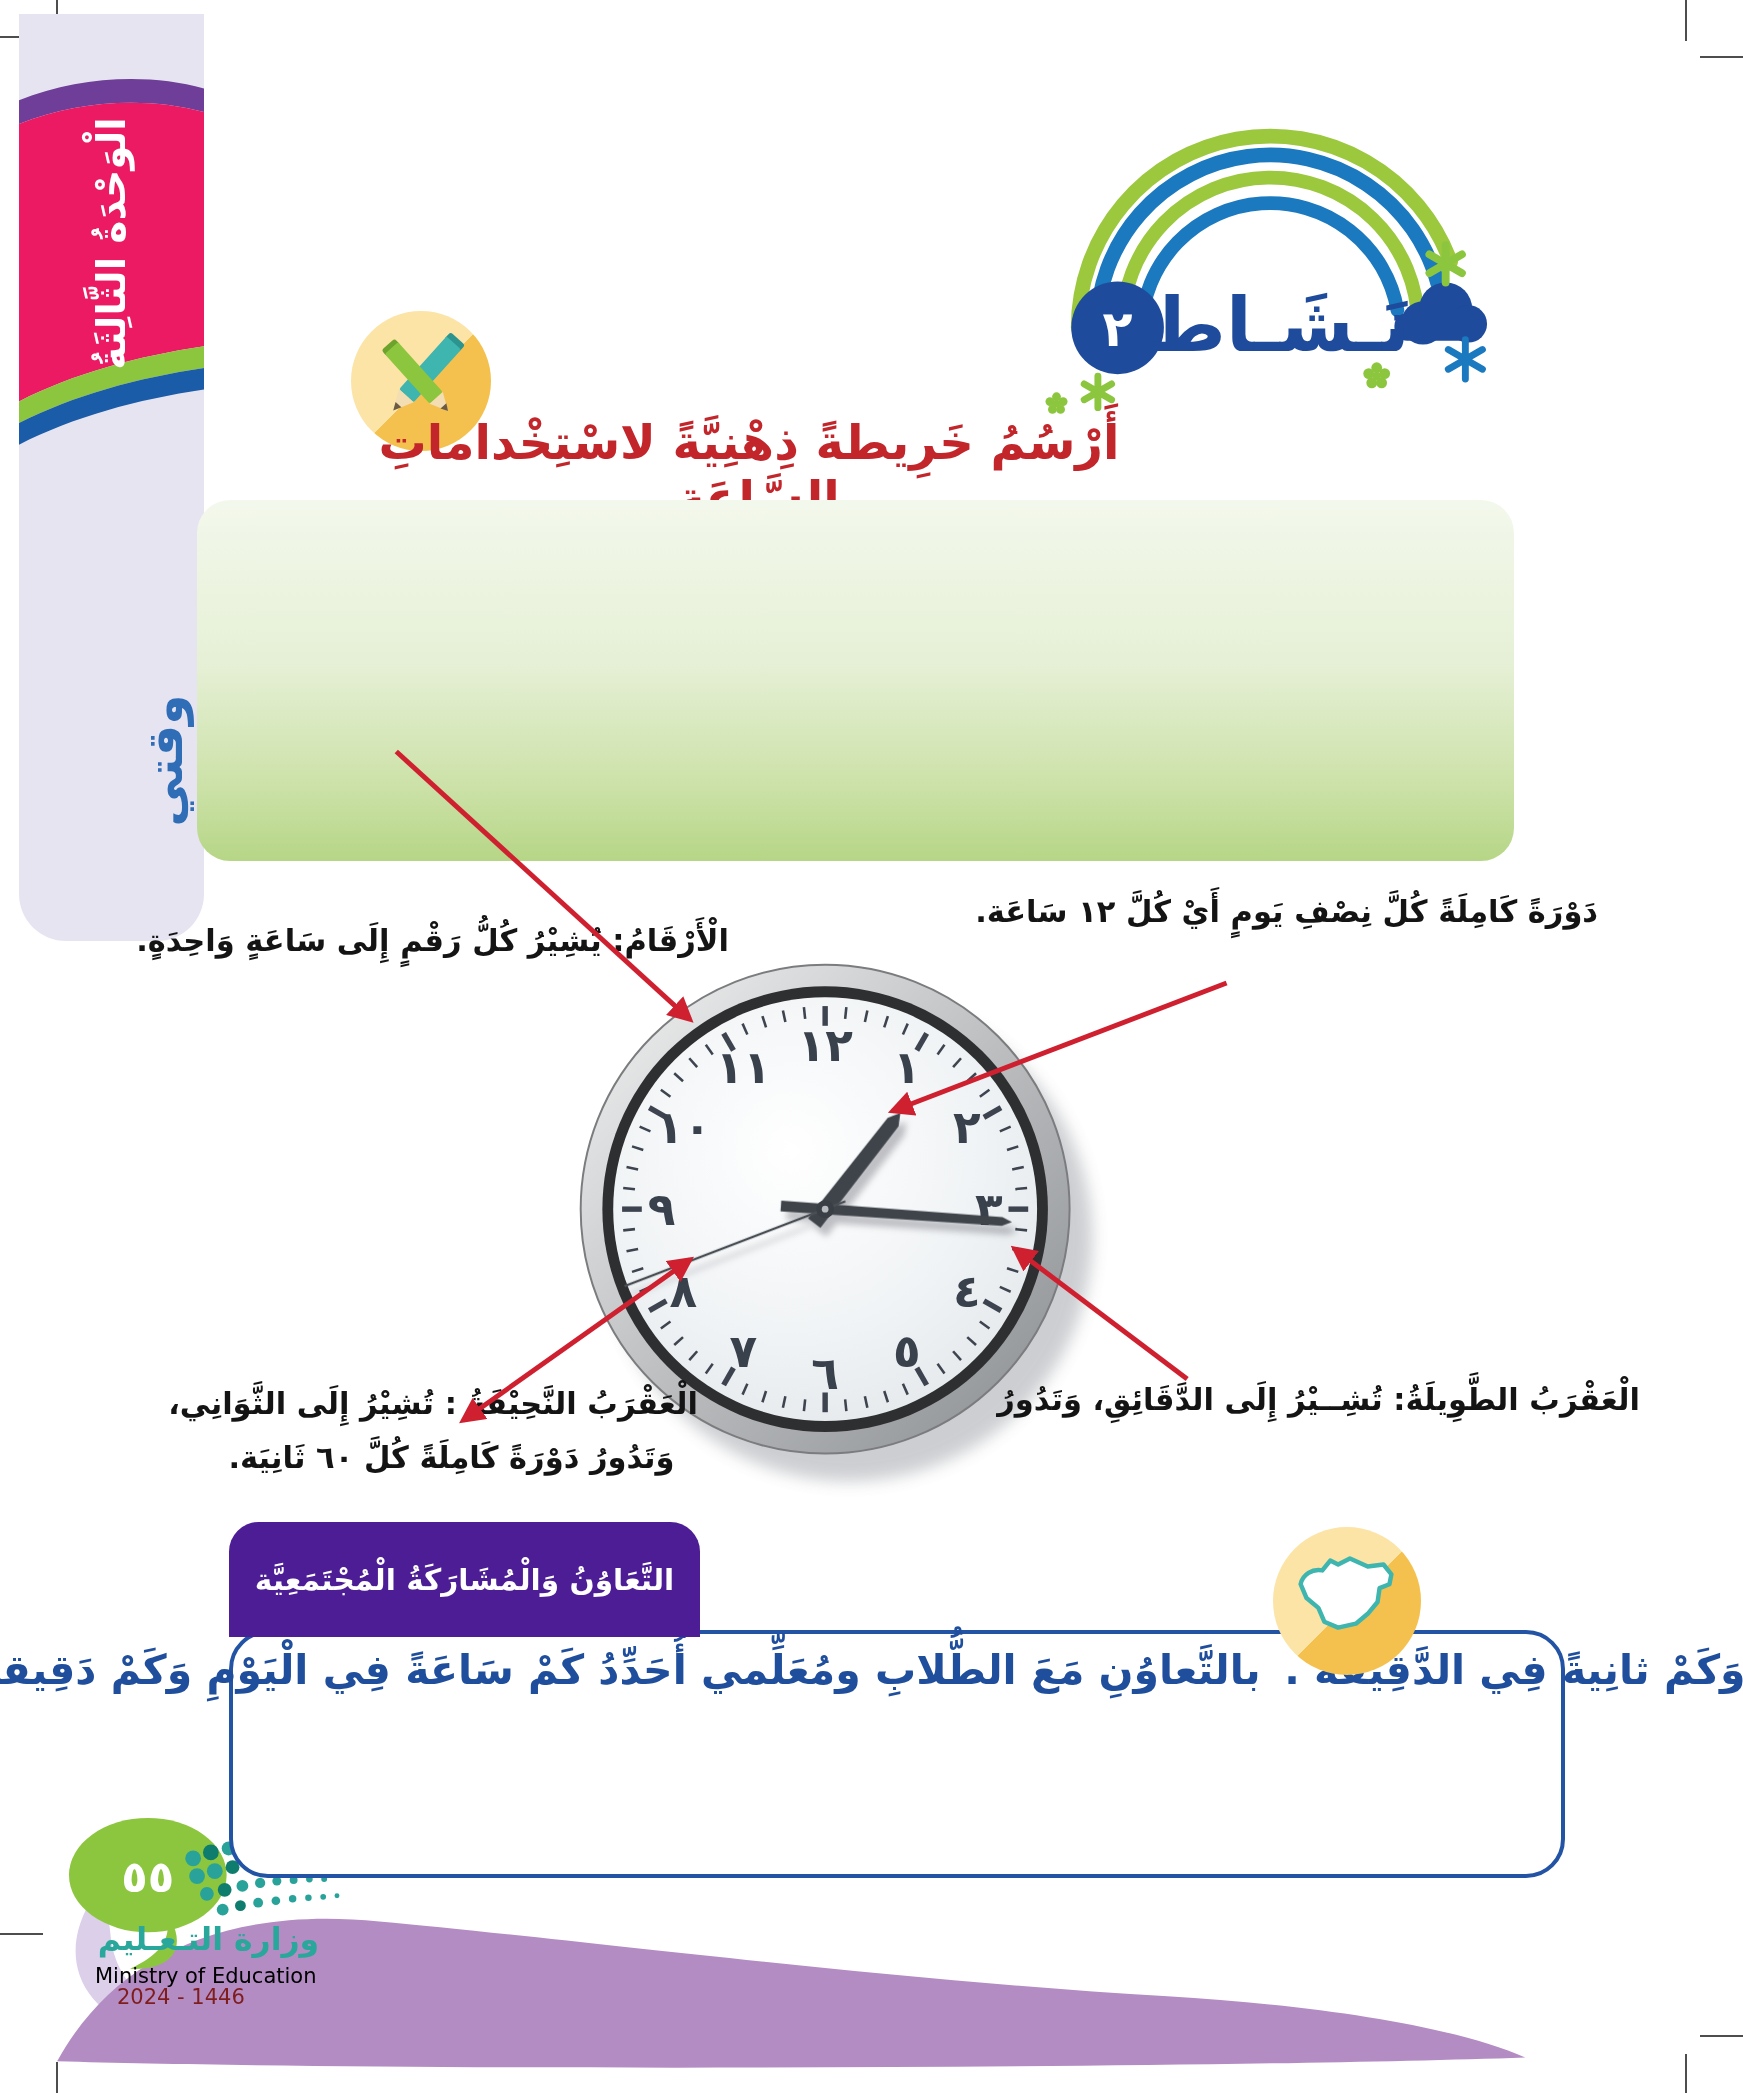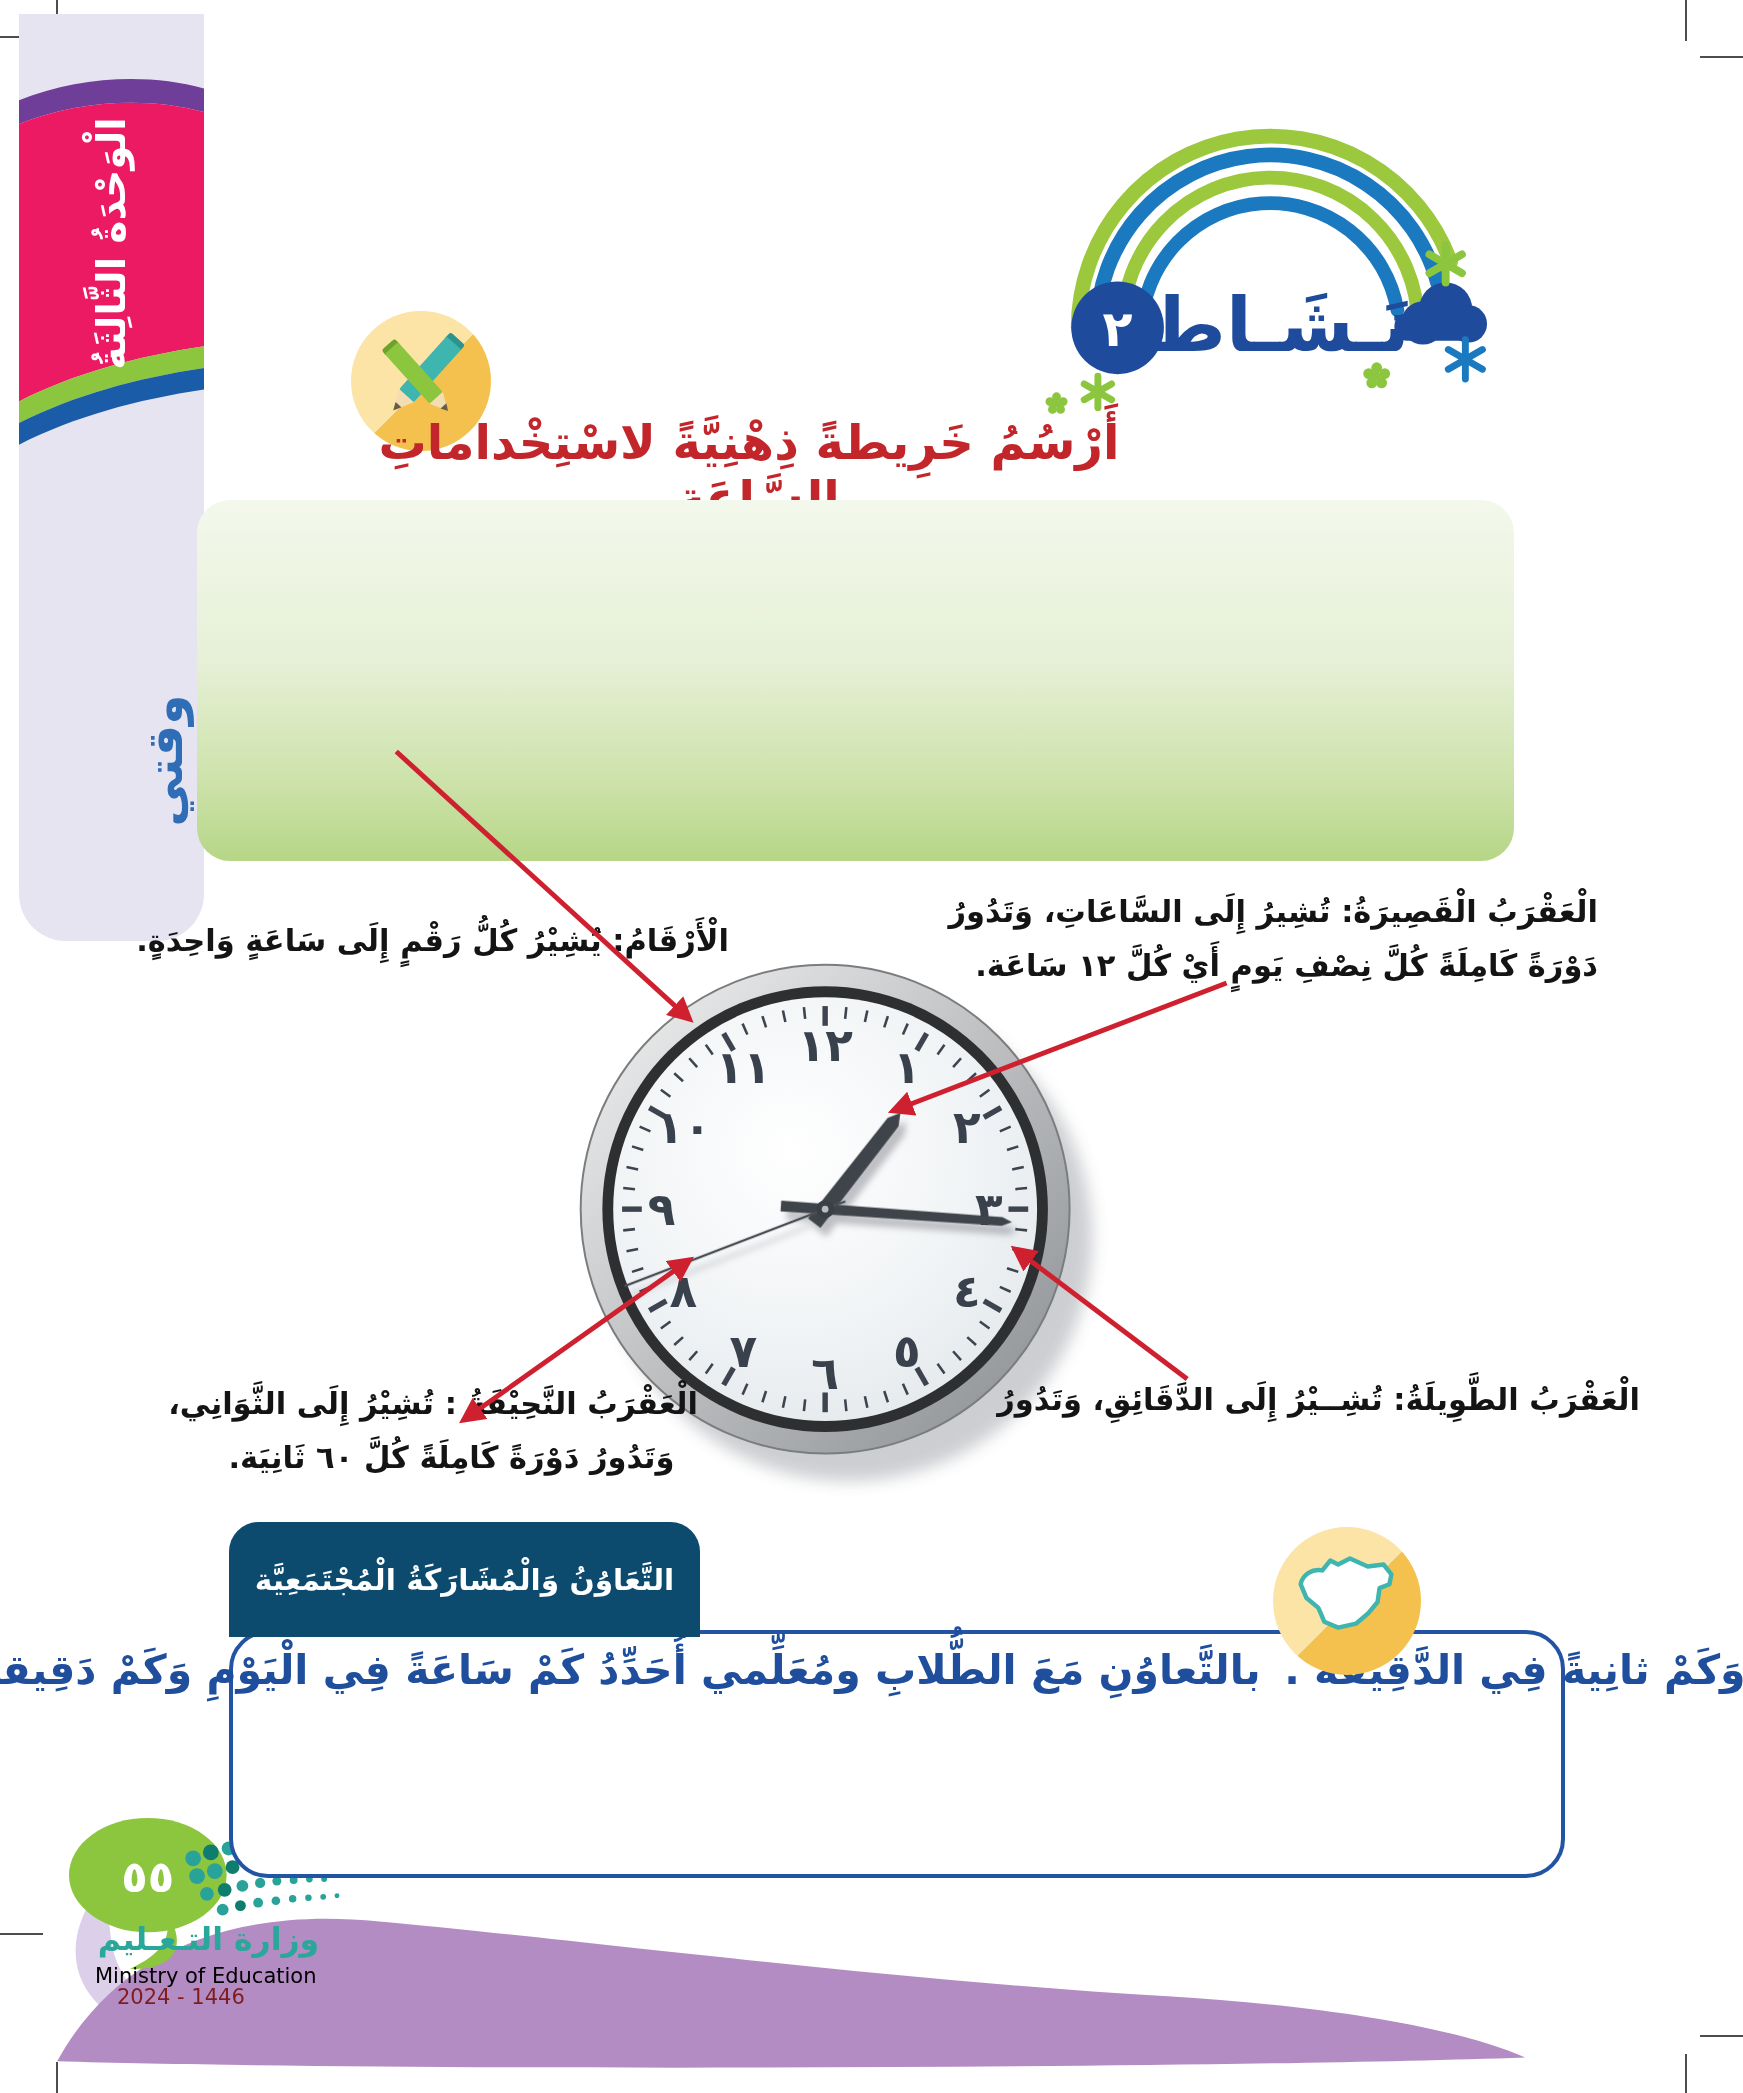--- a/index.html
+++ b/index.html
@@ -49,21 +49,21 @@
   .note{position:absolute;direction:rtl;color:#141414;font-size:30.5px;font-weight:bold;
     line-height:1.78;text-align:center;white-space:nowrap;}
   #note-numbers{left:197px;top:914px;width:532px;}
   #note-hour{left:1046px;top:885px;width:552px;}
   #note-second{left:205px;top:1377px;width:493px;}
   #note-minute{left:1064px;top:1373px;width:576px;}
 
   #arrows-svg{left:0;top:0;width:1744px;height:2093px;pointer-events:none;}
 
   
-  #coop-tab{left:229px;top:1522px;width:471px;height:115px;background:#0c4a6e;
+  #coop-tab{left:229px;top:1522px;width:471px;height:115px;background:#4c1d95;
     border-radius:29.6px 29.6px 0 0;display:flex;align-items:center;justify-content:center;z-index:3;}
   #coop-tab span{color:#ffffff;font-size:29.6px;font-weight:bold;direction:rtl;}
   #coop-box{left:229px;top:1630px;width:1336px;height:248px;border:4.9px solid #2253a4;border-radius:39px;
     background:#ffffff;box-sizing:border-box;z-index:2;display:flex;
     justify-content:center;gap:23.6px;padding:11.8px 41px 5.9px 41px;}
   .coop-line{direction:rtl;text-align:center;color:#1f4e9c;font-size:41px;font-weight:bold;white-space:nowrap;}
   #saudi-badge{left:1273px;top:1527px;width:148px;height:148px;border-radius:50%;z-index:4;
     background:linear-gradient(135deg,#fce3a6 52%,#f5c14e 52%);}
 
   
@@ -267,21 +267,20 @@
     <line id="second-hand" x1="270" y1="292" x2="270" y2="52" stroke="#4a4f55" stroke-width="2.4" transform="rotate(249 270 270)"></line>
   </g>
   <circle cx="270" cy="270" r="9" fill="#3a3f46"></circle>
   <circle cx="270" cy="270" r="3.4" fill="#b9bdc2"></circle>
 </svg>
 
 <div class="note" id="note-numbers">
   <div>الْأَرْقَامُ: يُشِيْرُ كُلُّ رَقْمٍ إِلَى سَاعَةٍ وَاحِدَةٍ.</div>
 </div>
 <div class="note" id="note-hour">
-  <div>الْعَقْرَبُ الْقَصِيرَةُ: تُشِيرُ إِلَى السَّاعَاتِ، وَتَدُورُ</div>
   <div>دَوْرَةً كَامِلَةً كُلَّ نِصْفِ يَومٍ أَيْ كُلَّ ١٢ سَاعَة.</div>
 </div>
 <div class="note" id="note-second">
   <div>الْعَقْرَبُ النَّحِيْفَةُ : تُشِيْرُ إِلَى الثَّوَانِي،</div>
   <div>وَتَدُورُ دَوْرَةً كَامِلَةً كُلَّ ٦٠ ثَانِيَة.</div>
 </div>
 <div class="note" id="note-minute">
   <div>الْعَقْرَبُ الطَّوِيلَةُ: تُشِــيْرُ إِلَى الدَّقَائِقِ، وَتَدُورُ</div>
 </div>
 

